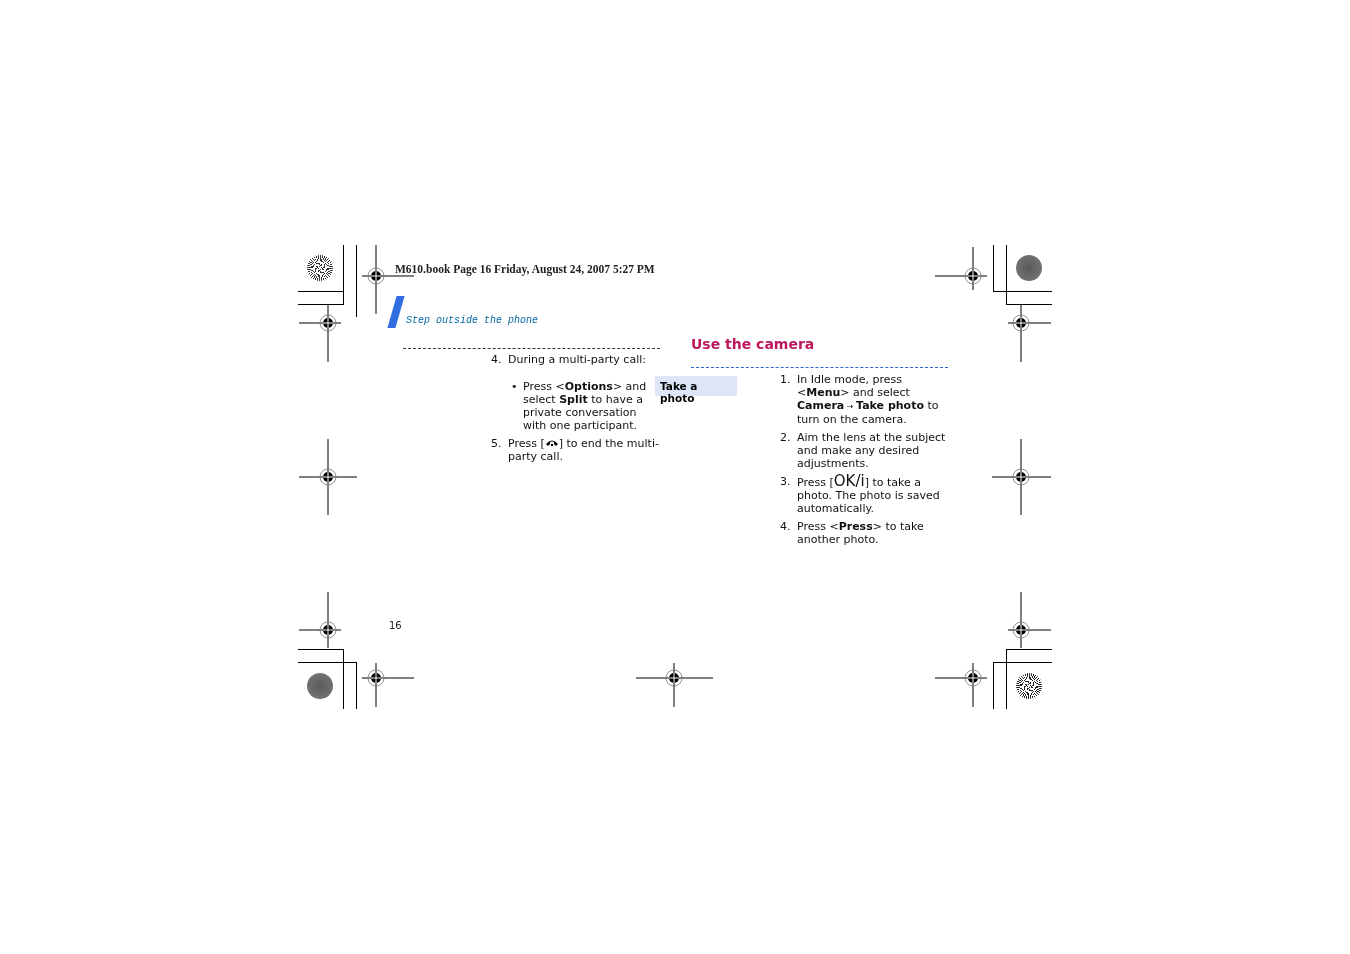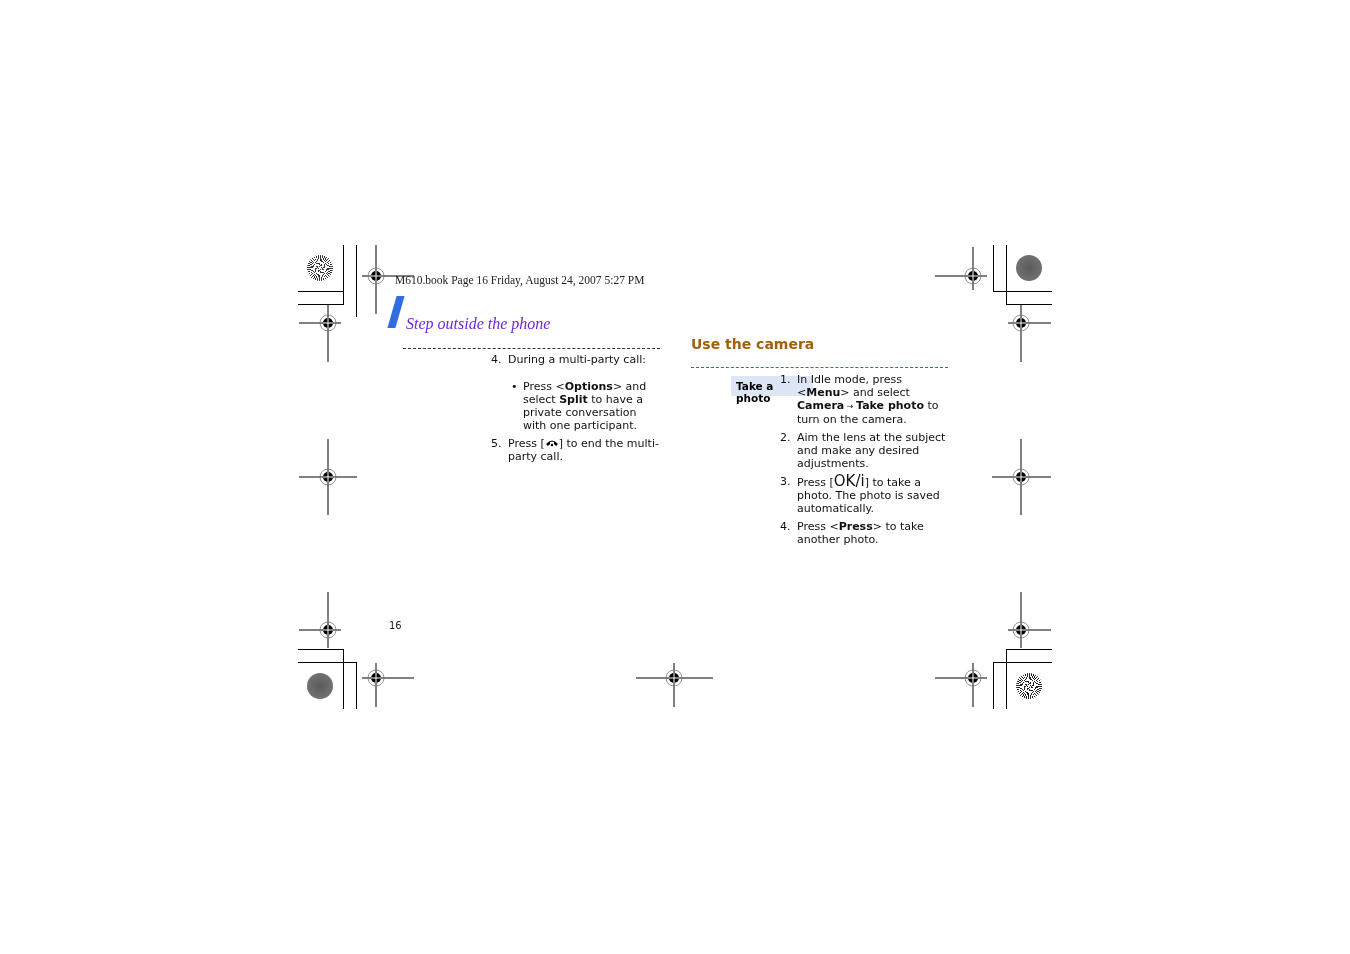--- a/index.html
+++ b/index.html
@@ -5,33 +5,33 @@
     html, body { margin: 0; padding: 0; background: #ffffff; }
     body { width: 1350px; height: 954px; position: relative; overflow: hidden;
            font-family: "DejaVu Sans", sans-serif; color: #000; }
     .abs { position: absolute; }
     .hline { position: absolute; height: 1px; background: #000; }
     .vline { position: absolute; width: 1px; background: #000; }
     .rosette { position: absolute; width: 26px; height: 26px; border-radius: 50%; }
     .rosette.dark { background: radial-gradient(circle, #5a5a5a 0%, #6e6e6e 60%, #7a7a7a 100%); }
     .rosette.light { background: repeating-conic-gradient(#222 0deg 4deg, #ffffff 4deg 10deg); }
     .header-line { font-family: "Liberation Serif", serif; font-size: 11.5px; color: #222; white-space: nowrap; }
-    .section-title { font-family: Liberation Serif, serif; font-style: italic; font-size: 16px; color: #6d28d9; }
+    .section-title { font-family: Liberation Mono, monospace; font-style: italic; font-size: 10px; color: #0369a1; }
     .slash { position: absolute; width: 8px; height: 32px; background: #2f6de0; transform: skewX(-16deg); }
     .dash { position: absolute; height: 0; border-top: 1px dashed #333; }
     .dash.blue { border-top-color: #2c63d6; }
     .body-text { font-size: 11px; line-height: 13px; color: #111; }
     .body-text b { font-weight: bold; }
     ol.steps { margin: 0; padding: 0; list-style: none; }
     ol.steps > li { position: relative; padding-left: 17px; margin-bottom: 5px; }
     ol.steps > li > .num { position: absolute; left: 0; top: 0; }
     ul.bullets { margin: 14px 0 0 0; padding: 0; list-style: none; }
     ul.bullets > li { position: relative; padding-left: 15px; margin-bottom: 1px; }
     ul.bullets > li::before { content: "•"; position: absolute; left: 3px; top: 0; }
-    .h2 { font-size: 14px; font-weight: bold; color: #a16207; }
+    .h2 { font-size: 14px; font-weight: bold; color: #be185d; }
     .label-box { background: #dce6f7; font-size: 10.5px; font-weight: bold; padding: 4px 5px; width: 72px; height: 12px; line-height: 12px; }
     .page-num { font-size: 10px; color: #222; }
     .key { display: inline-block; font-size: 15px; }
   </style>
 </head>
 <body>
 
 <div>
 
   <div class="rosette dark" style="left:307px;top:255px;background:repeating-conic-gradient(#333 0deg 4deg,#fff 4deg 10deg);"></div>
@@ -107,21 +107,21 @@
 
   <line x1="1021" y1="592" x2="1021" y2="648" stroke="#000" stroke-width="1"></line>
   <line x1="1008" y1="630" x2="1051" y2="630" stroke="#000" stroke-width="1"></line>
   <use href="#reg" x="1021" y="630"></use>
 
   <line x1="973" y1="663" x2="973" y2="707" stroke="#000" stroke-width="1"></line>
   <line x1="935" y1="678" x2="987" y2="678" stroke="#000" stroke-width="1"></line>
   <use href="#reg" x="973" y="678"></use>
 </svg>
 
-<div class="abs header-line" style="left:395px;top:274px;">M610.book  Page 16  Friday, August 24, 2007  5:27 PM</div>
+<div class="abs header-line" style="left:395px;top:263px;font-weight:bold;">M610.book  Page 16  Friday, August 24, 2007  5:27 PM</div>
 <div class="slash" style="left:392px;top:296px;"></div>
 <div class="abs section-title" style="left:406px;top:315px;">Step outside the phone</div>
 
 <div class="dash" style="left:403px;top:348px;width:257px;"></div>
 
 <div class="abs body-text" style="left:491px;top:353px;width:170px;">
   <ol class="steps">
     <li>
       <span class="num">4.</span>
       <span>During a multi-party call:</span>
@@ -137,21 +137,21 @@
           <path d="M1 6 Q7 -1 13 6 L11 8 L9 6 L9 4 Q7 3 5 4 L5 6 L3 8 Z" fill="#000"></path>
           <circle cx="7" cy="7" r="1.2" fill="#000"></circle>
         </svg><span>] to end the multi-party call.</span>
     </li>
   </ol>
 </div>
 
 <div class="abs h2" style="left:691px;top:336px;">Use the camera</div>
 <div class="dash blue" style="left:691px;top:367px;width:257px;"></div>
 
-<div class="abs label-box" style="left:731px;top:376px;">Take a photo</div>
+<div class="abs label-box" style="left:655px;top:376px;">Take a photo</div>
 
 <div class="abs body-text" style="left:780px;top:373px;width:170px;">
   <ol class="steps">
     <li>
       <span class="num">1.</span>
       <span>In Idle mode, press &lt;</span><b>Menu</b><span>&gt; and select </span><b>Camera</b><span style="font-size:8px;"> → </span><b>Take photo</b><span> to turn on the camera.</span>
     </li>
     <li>
       <span class="num">2.</span>
       <span>Aim the lens at the subject and make any desired adjustments.</span>

